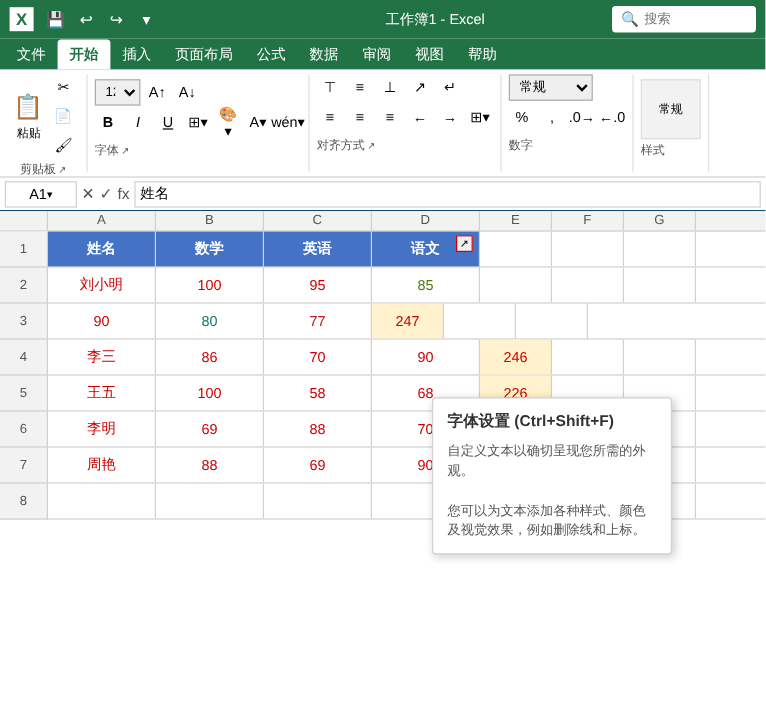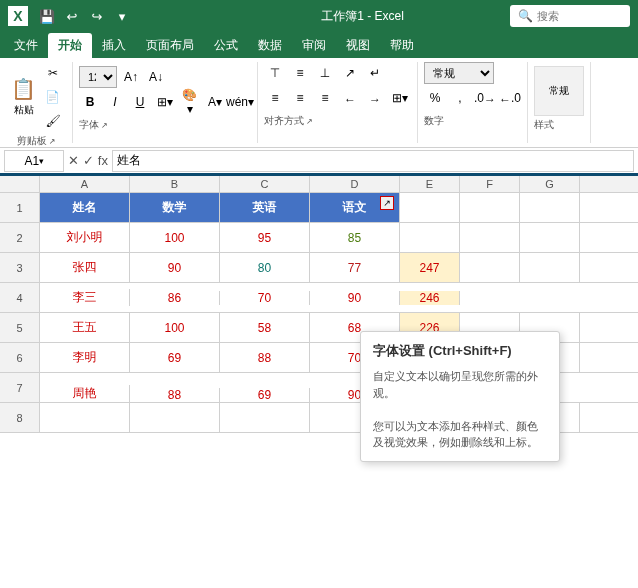--- a/index.html
+++ b/index.html
@@ -41,21 +41,21 @@
     .align-group { display: flex; flex-direction: column; gap: 3px; padding: 0 6px; border-right: 1px solid #e0e0e0; }
 
     
     .number-group { display: flex; flex-direction: column; gap: 3px; padding: 0 6px; border-right: 1px solid #e0e0e0; }
     .number-select { height: 22px; border: 1px solid #ababab; font-size: 11px; padding: 0 4px; width: 70px; }
 
     
     .styles-group { display: flex; flex-direction: column; padding: 0 6px; }
 
     
-    .formula-bar { height: 28px; background: #fff; border-bottom: 3px solid #0c4a6e; display: flex; align-items: center; gap: 4px; padding: 0 4px; }
+    .formula-bar { height: 28px; background: #fff; border-bottom: 1px solid #0c4a6e; display: flex; align-items: center; gap: 4px; padding: 0 4px; }
     .cell-ref { width: 60px; height: 22px; border: 1px solid #d0d0d0; font-size: 12px; text-align: center; display: flex; align-items: center; justify-content: center; }
     .formula-dividers { display: flex; align-items: center; gap: 4px; color: #555; font-size: 13px; }
     .formula-content { flex: 1; border: 1px solid #d0d0d0; height: 22px; padding: 0 4px; font-size: 12px; display: flex; align-items: center; }
 
     
     .spreadsheet { display: flex; flex-direction: column; flex: 1; }
     .col-headers { display: flex; background: #f2f2f2; border-bottom: 1px solid #d0d0d0; }
     .row-header-spacer { width: 40px; min-width: 40px; border-right: 1px solid #d0d0d0; }
     .col-header { border-right: 1px solid #d0d0d0; text-align: center; font-size: 11px; color: #555; padding: 2px 0; display: flex; align-items: center; justify-content: center; }
 
@@ -254,30 +254,29 @@
         <div class="grid-cell" style="width:90px;color:#c00;">刘小明</div>
         <div class="grid-cell" style="width:90px;color:#c00;">100</div>
         <div class="grid-cell" style="width:90px;color:#c00;">95</div>
         <div class="grid-cell" style="width:90px;color:#4d7c0f;">85</div>
         <div class="grid-cell" style="width:60px;"></div>
         <div class="grid-cell" style="width:60px;"></div>
         <div class="grid-cell" style="width:60px;"></div>
       </div>
 
       <div class="grid-row" style="height:30px;">
-        <div class="grid-cell" style="width:90px;color:#c00;">张四</div>
         <div class="grid-cell" style="width:90px;color:#c00;">90</div>
         <div class="grid-cell" style="width:90px;color:#0f766e;">80</div>
         <div class="grid-cell" style="width:90px;color:#b91c1c;">77</div>
         <div class="grid-cell highlighted" style="width:60px;color:#c00;">247</div>
         <div class="grid-cell" style="width:60px;"></div>
         <div class="grid-cell" style="width:60px;"></div>
       </div>
 
-      <div class="grid-row" style="height:30px;align-items:center;">
+      <div class="grid-row" style="height:30px;">
         <div class="grid-cell" style="width:90px;color:#c00;">李三</div>
         <div class="grid-cell" style="width:90px;color:#c00;">86</div>
         <div class="grid-cell" style="width:90px;color:#c00;">70</div>
         <div class="grid-cell" style="width:90px;color:#c00;">90</div>
         <div class="grid-cell highlighted" style="width:60px;color:#c00;">246</div>
         <div class="grid-cell" style="width:60px;"></div>
         <div class="grid-cell" style="width:60px;"></div>
       </div>
 
       <div class="grid-row" style="height:30px;">
@@ -293,21 +292,21 @@
       <div class="grid-row" style="height:30px;">
         <div class="grid-cell" style="width:90px;color:#c00;">李明</div>
         <div class="grid-cell" style="width:90px;color:#c00;">69</div>
         <div class="grid-cell" style="width:90px;color:#c00;">88</div>
         <div class="grid-cell" style="width:90px;color:#c00;">70</div>
         <div class="grid-cell highlighted" style="width:60px;color:#c00;">227</div>
         <div class="grid-cell" style="width:60px;"></div>
         <div class="grid-cell" style="width:60px;"></div>
       </div>
 
-      <div class="grid-row" style="height:30px;align-items:flex-end;">
+      <div class="grid-row" style="height:30px;">
         <div class="grid-cell" style="width:90px;color:#c00;">周艳</div>
         <div class="grid-cell" style="width:90px;color:#c00;">88</div>
         <div class="grid-cell" style="width:90px;color:#c00;">69</div>
         <div class="grid-cell" style="width:90px;color:#c00;">90</div>
         <div class="grid-cell highlighted" style="width:60px;color:#c00;">247</div>
         <div class="grid-cell" style="width:60px;"></div>
         <div class="grid-cell" style="width:60px;"></div>
       </div>
 
       <div class="grid-row" style="height:30px;">

